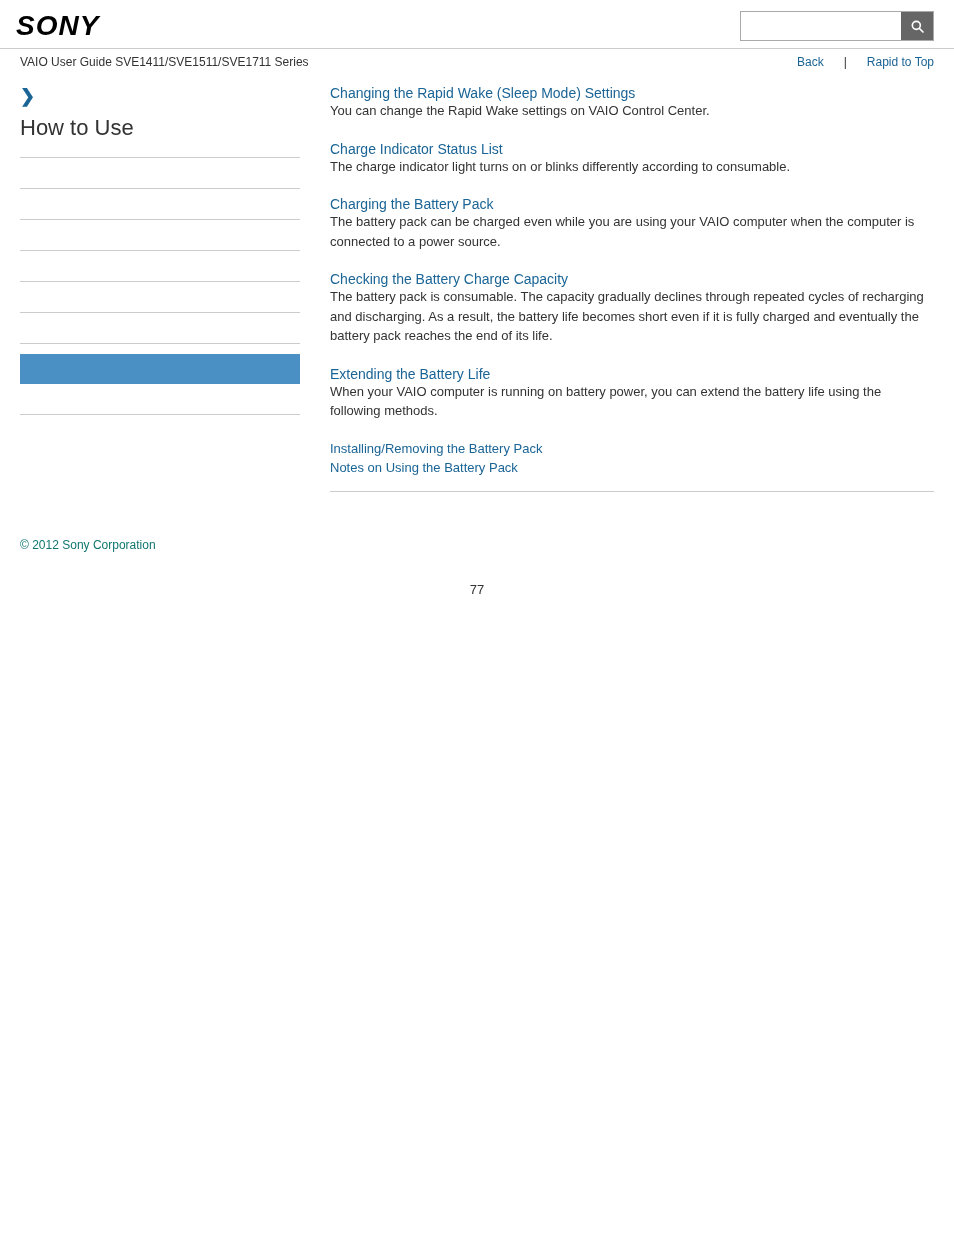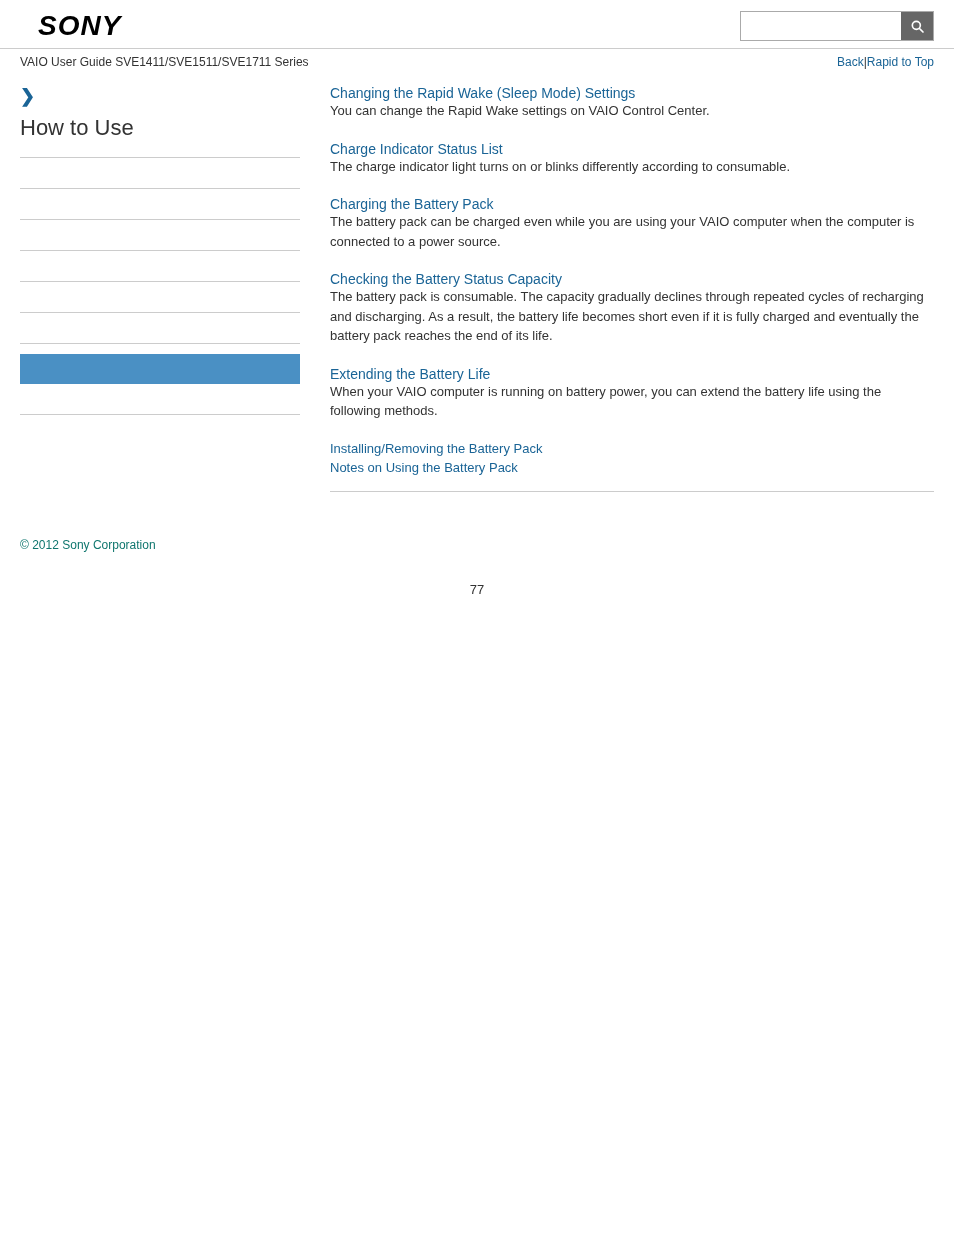--- a/index.html
+++ b/index.html
@@ -10,21 +10,21 @@
       background: #fff;
       width: 954px;
       min-height: 1235px;
     }
 
     
     .header {
       display: flex;
       align-items: center;
       justify-content: space-between;
-      padding: 10px 20px 6px 38px;
+      padding: 10px 20px 6px 16px;
       border-bottom: 1px solid #ccc;
       gap: 16px;
     }
     .sony-logo {
       font-size: 28px;
       font-weight: 900;
       font-style: italic;
       letter-spacing: 1px;
       color: #000;
     }
@@ -63,21 +63,21 @@
       align-items: center;
       justify-content: space-between;
       padding: 6px 20px;
       font-size: 12px;
     }
     .nav-title {
       color: #333;
     }
     .nav-links {
       display: flex;
-      gap: 0;
+      gap: 20px;
       align-items: flex-start;
     }
     .nav-link {
       color: #1a6496;
       text-decoration: none;
       cursor: pointer;
     }
     .nav-separator {
       color: #333;
     }
@@ -223,21 +223,21 @@
       <a class="content-section-title">Charge Indicator Status List</a>
       <p class="content-section-text">The charge indicator light turns on or blinks differently according to consumable.</p>
     </div>
 
     <div class="content-section">
       <a class="content-section-title">Charging the Battery Pack</a>
       <p class="content-section-text">The battery pack can be charged even while you are using your VAIO computer when the computer is connected to a power source.</p>
     </div>
 
     <div class="content-section">
-      <a class="content-section-title">Checking the Battery Status Capacity</a>
+      <a class="content-section-title">Checking the Battery Charge Capacity</a>
       <p class="content-section-text">The battery pack is consumable. The capacity gradually declines through repeated cycles of recharging and discharging. As a result, the battery life becomes short even if it is fully charged and eventually the battery pack reaches the end of its life.</p>
     </div>
 
     <div class="content-section">
       <a class="content-section-title">Extending the Battery Life</a>
       <p class="content-section-text">When your VAIO computer is running on battery power, you can extend the battery life using the following methods.</p>
     </div>
 
     <div class="related-links">
       <a class="related-link">Installing/Removing the Battery Pack</a>

